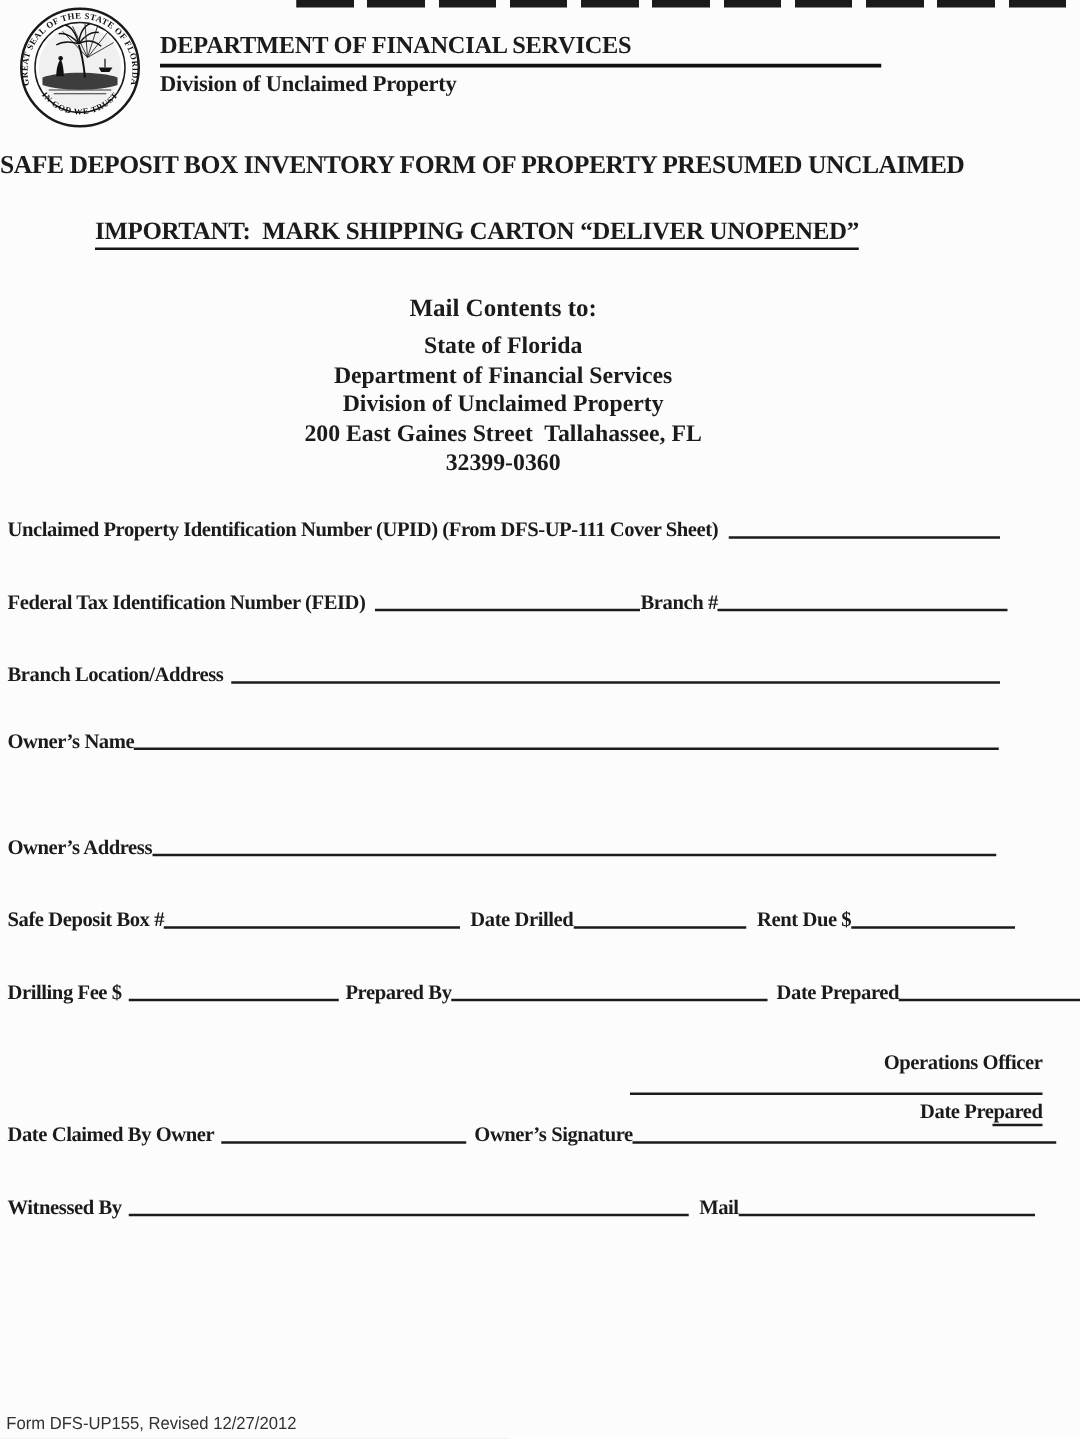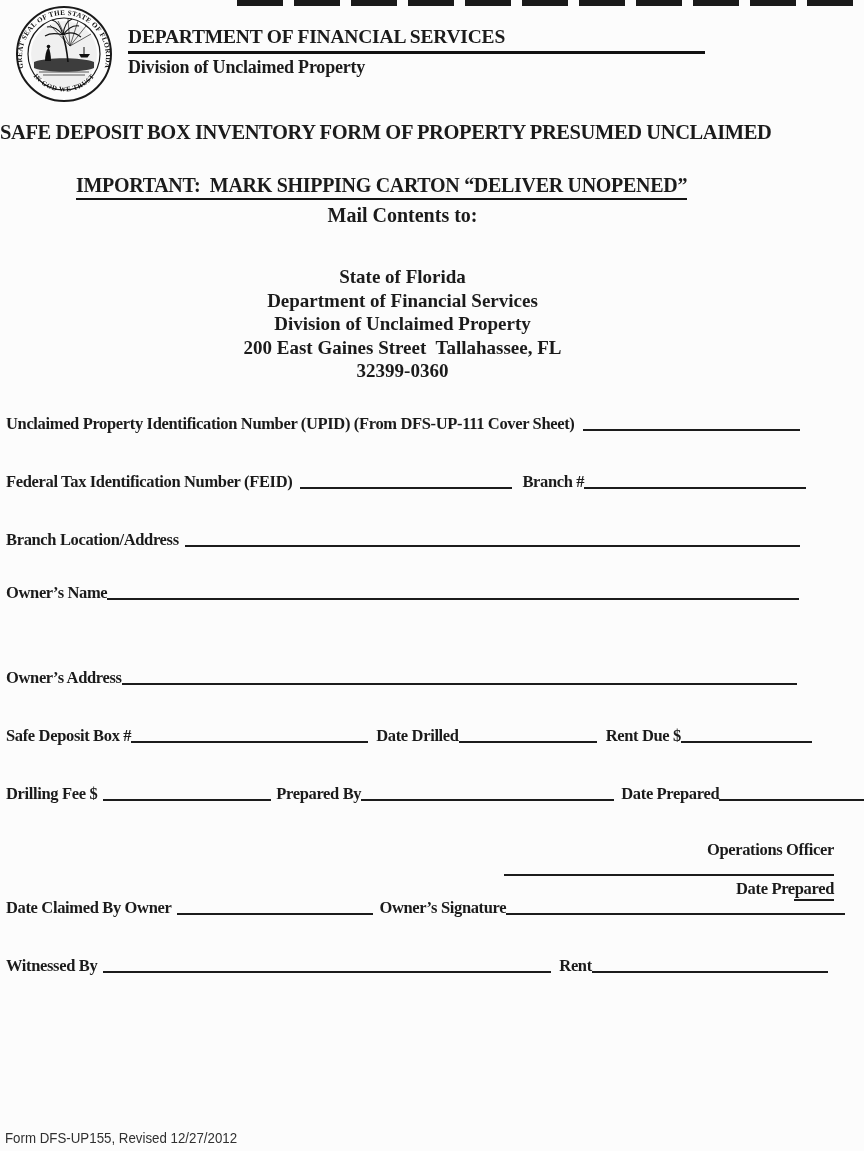--- a/index.html
+++ b/index.html
@@ -28,21 +28,21 @@
   
   .main-title{
     position:absolute;top:121px;left:0;width:864px;text-align:left;
     font-weight:bold;font-size:20.5px;letter-spacing:-0.4px;white-space:pre;
   }
   .important-title{
     position:absolute;top:174px;left:76px;
     font-weight:bold;font-size:20px;letter-spacing:-0.3px;white-space:pre;
     border-bottom:2.5px solid #151515;padding-bottom:1px;
   }
-  .mail-heading{position:absolute;top:204px;font-weight:bold;font-size:20px;width:805px;text-align:center;}
+  .mail-heading{position:absolute;top:236px;font-weight:bold;font-size:20px;width:805px;text-align:center;}
   .address{position:absolute;top:265px;width:805px;text-align:center;
     font-weight:bold;font-size:19px;line-height:23.5px;}
   .address div{white-space:pre;}
   
   .frow{
     position:absolute;left:6px;height:21px;
     display:flex;align-items:flex-end;
     font-weight:bold;font-size:16.5px;letter-spacing:-0.35px;
   }
   .flabel{white-space:pre;flex:0 0 auto;}
@@ -135,21 +135,21 @@
   </div>
 
   <div>
       <div class="frow" style="top: 413px; width: 794px; align-items: flex-end;">
         <span class="flabel">Unclaimed Property Identification Number (UPID) (From DFS-UP-111 Cover Sheet)</span>
         <span class="fline grow" style="margin-left: 8px;"></span>
       </div>
       <div class="frow" style="top: 471px; width: 800px;">
         <span class="flabel">Federal Tax Identification Number (FEID)</span>
         <span class="fline" style="margin-left: 8px; width: 212px;"></span>
-        <span class="flabel" style="margin-left: 10px;">Branch #</span>
+        <span class="flabel" style="margin-left: 0;">Branch #</span>
         <span class="fline grow"></span>
       </div>
       <div class="frow" style="top: 529px; width: 794px;">
         <span class="flabel">Branch Location/Address</span>
         <span class="fline grow" style="margin-left: 6px;"></span>
       </div>
       <div class="frow" style="top: 582px; width: 793px;">
         <span class="flabel">Owner’s Name</span>
         <span class="fline grow"></span>
       </div>
@@ -181,20 +181,20 @@
       </div>
       <div class="frow" style="top: 897px; width: 839px;">
         <span class="flabel">Date Claimed By Owner</span>
         <span class="fline" style="margin-left: 6px; width: 196px;"></span>
         <span class="flabel" style="margin-left: 6px;">Owner’s Signature</span>
         <span class="fline grow"></span>
       </div>
       <div class="frow" style="top: 955px; width: 822px;">
         <span class="flabel">Witnessed By</span>
         <span class="fline" style="margin-left: 6px; width: 448px;"></span>
-        <span class="flabel" style="margin-left: 8px;">Rent</span>
+        <span class="flabel" style="margin-left: 8px;">Mail</span>
         <span class="fline grow"></span>
       </div>
     </div>
 
   <div class="footer">Form DFS-UP155, Revised 12/27/2012</div>
 
 </div>
 
 </body></html>

